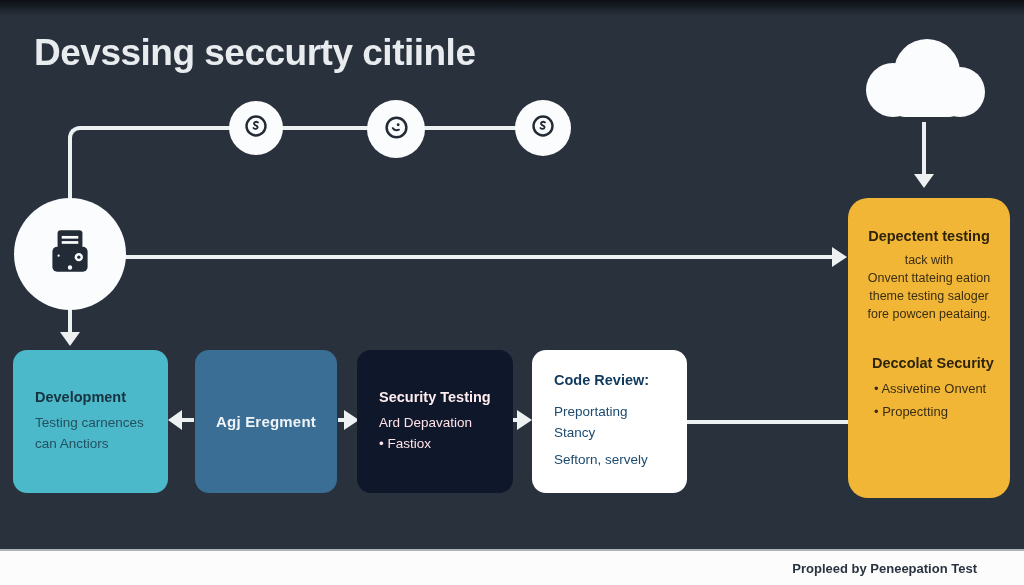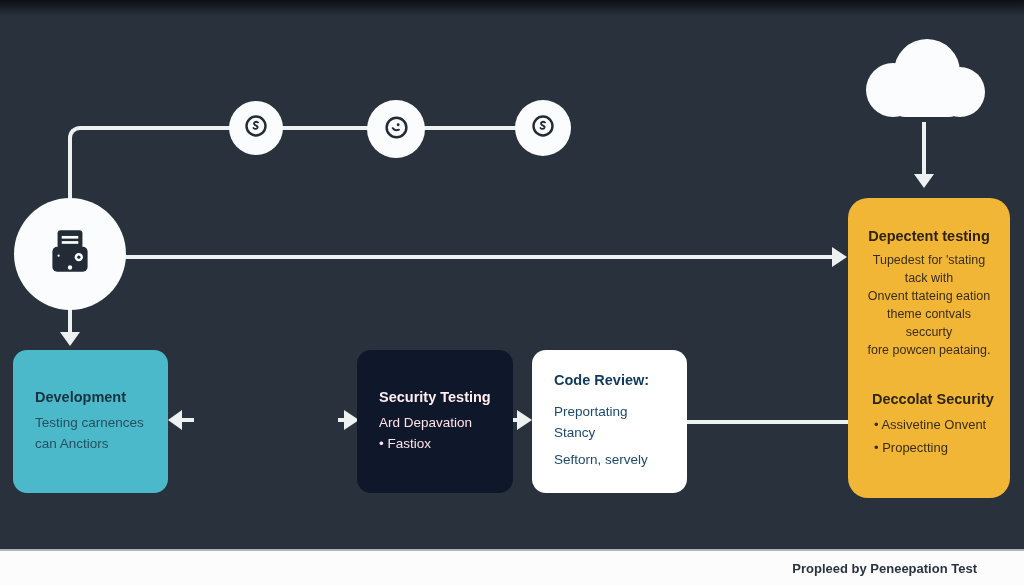--- a/index.html
+++ b/index.html
@@ -94,20 +94,21 @@
     display: flex; align-items: center; justify-content: flex-end;
     padding-right: 47px;
   }
   .footer-text { font-size: 13px; font-weight: bold; color: #2a3340; }
 </style>
 </head>
 <body>
 
 <div class="canvas">
 
+  <h1 class="title">Devssing seccurty citiinle</h1>
 
   <div class="elbow"></div>
 
   <div class="line shaft-h" style="left:122px; top:255px; width:712px;"></div>
   <div class="ah ah-right" style="left:832px; top:247px;"></div>
 
   <div class="line shaft-v" style="left:68px; top:306px; height:28px;"></div>
   <div class="ah ah-down" style="left:60px; top:332px;"></div>
 
   <div class="line shaft-v" style="left:922px; top:122px; height:54px;"></div>
@@ -173,40 +174,42 @@
       <rect x="38" y="58" width="72" height="29" rx="14"></rect>
     </svg>
   </div>
 
   <div class="pbox pbox-1" style="background: rgb(76, 185, 202);">
     <div class="pbox-title dk-t">Development</div>
     <div class="pbox-line dk-l">Testing carnences</div>
     <div class="pbox-line dk-l">can Anctiors</div>
   </div>
 
+  <div class="pbox pbox-2" style="background: rgb(58, 110, 148);">
+    <div class="pbox-title">Agj Eregment</div>
+  </div>
 
   <div class="pbox pbox-3" style="background: #0f172a;">
     <div class="pbox-title wh-t">Security Testing</div>
     <div class="pbox-line wh-l">Ard Depavation</div>
     <div class="pbox-line wh-l">• Fastiox</div>
   </div>
 
   <div class="pbox pbox-4" style="background: #ffffff;">
     <div class="pbox-title nv-t">Code Review:</div>
     <div class="pbox-line nv-l">Preportating Stancy</div>
     <div class="pbox-line nv-l">Seftorn, servely</div>
   </div>
 
   <div class="panel" style="background: rgb(242, 182, 55);">
     <div>
       <div class="panel-title">Depectent testing</div>
-      <div class="panel-line">Tupedest for 'stating</div>
       <div class="panel-line">tack with</div>
       <div class="panel-line">Onvent ttateing eation</div>
-      <div class="panel-line">theme contvals seccurty</div>
+      <div class="panel-line">theme testing saloger</div>
       <div class="panel-line">fore powcen peataing.</div>
     </div>
     <div class="panel-sec2">
       <div class="panel-title">Deccolat Security</div>
       <div class="panel-bullet">• Assivetine Onvent</div>
       <div class="panel-bullet">• Propectting</div>
     </div>
   </div>
 
   <div class="footer">

